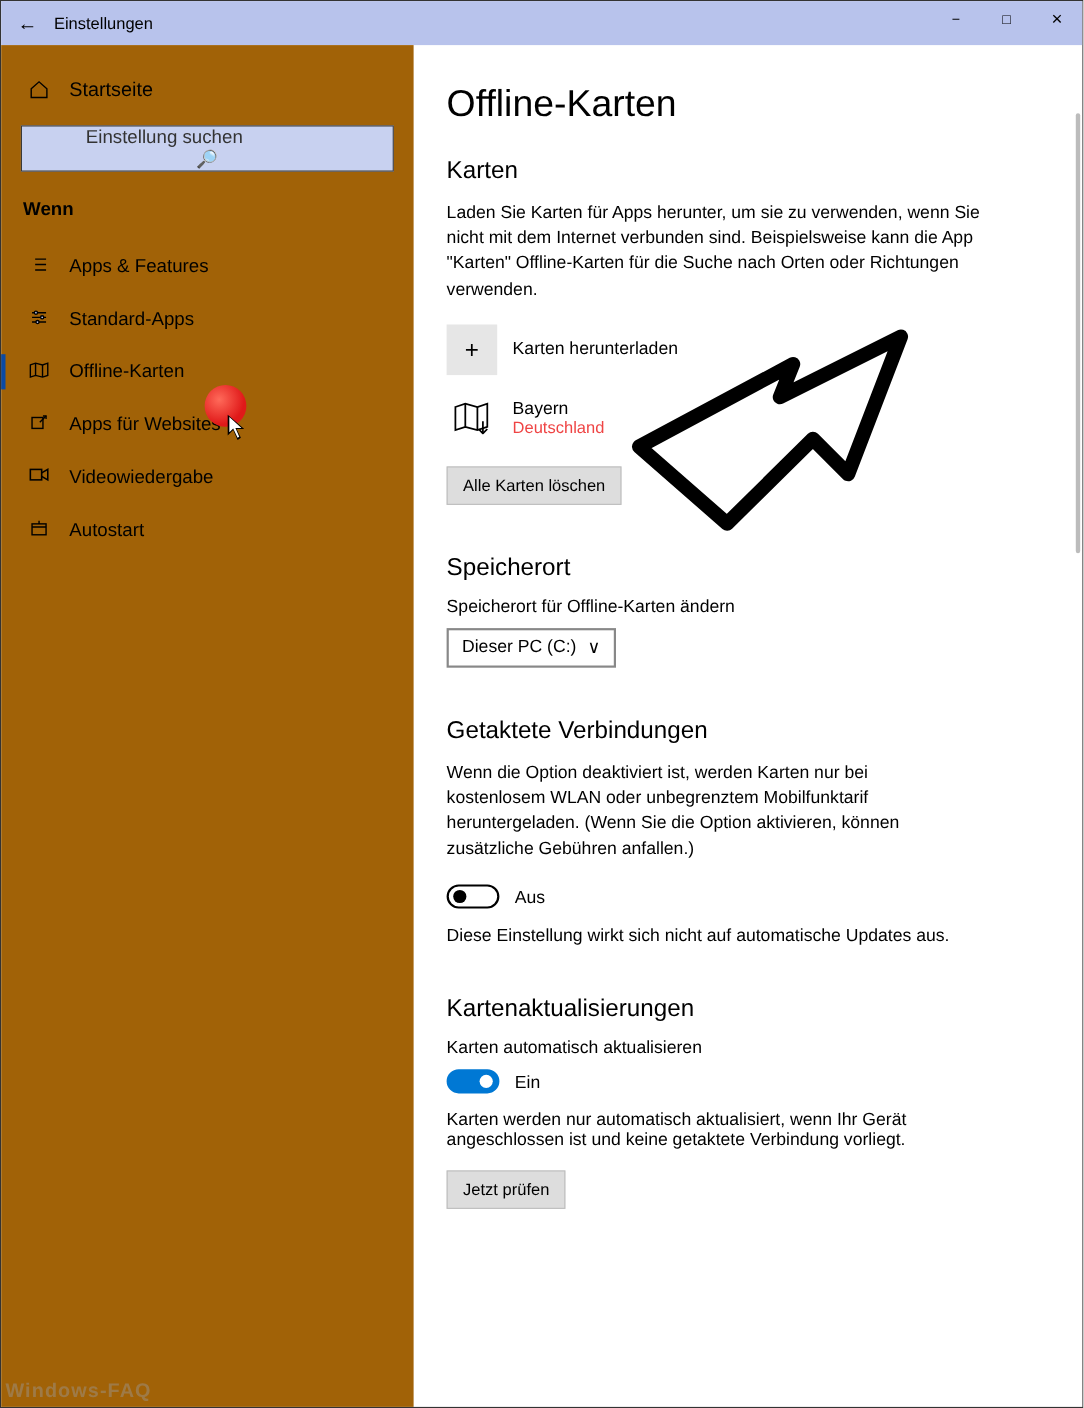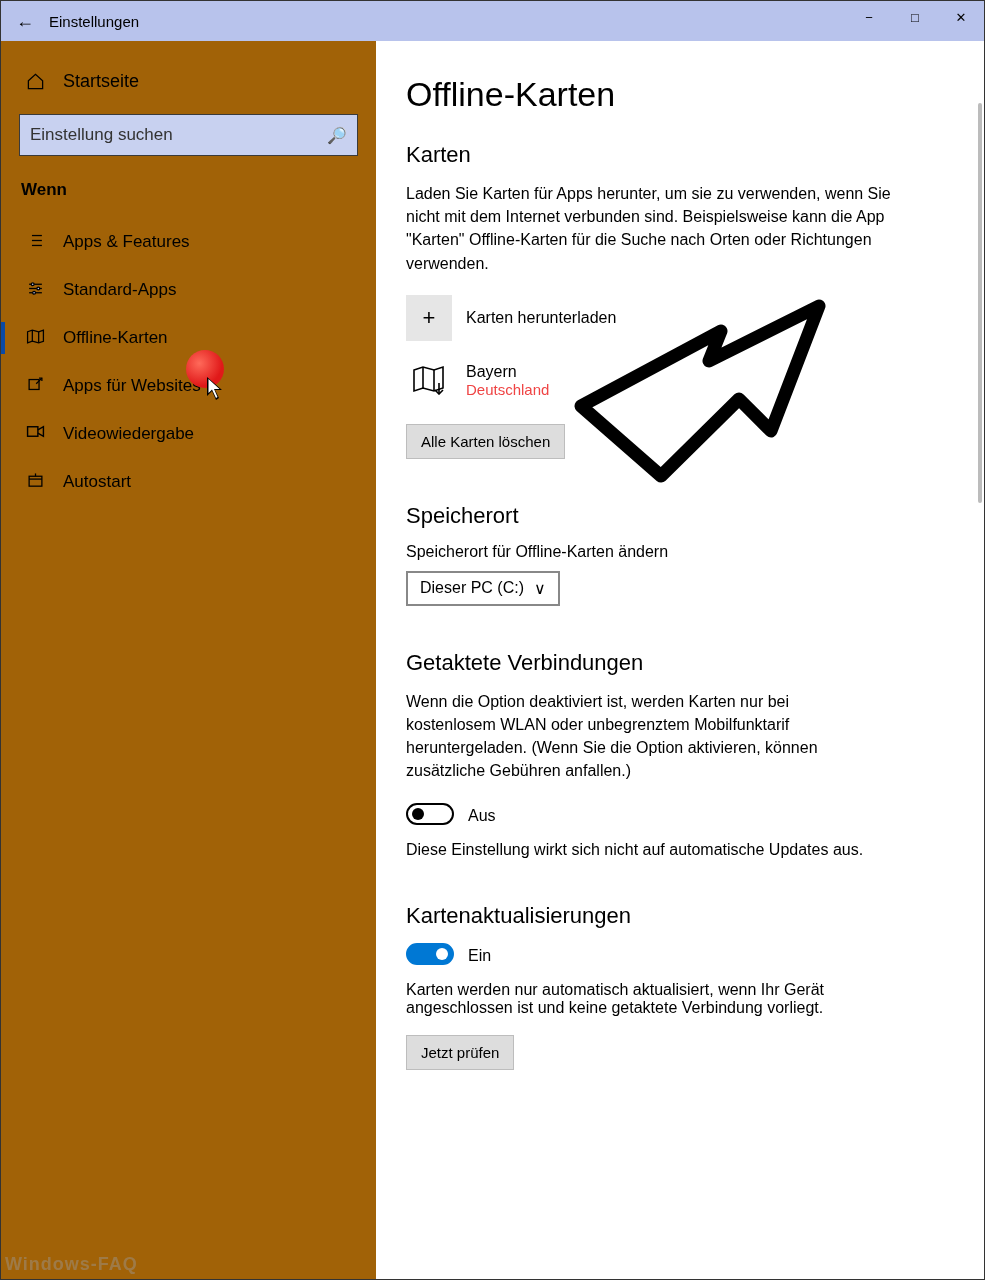--- a/index.html
+++ b/index.html
@@ -8,21 +8,21 @@
   .titlebar { height: 40px; display: flex; align-items: center; background: #b8c3ec; }
   .titlebar .back { width: 48px; text-align: center; font-size: 18px; cursor: pointer; }
   .titlebar .title { font-size: 15px; }
   .win-controls { position: absolute; right: 0; top: 0; display: flex; }
   .win-controls div { width: 46px; height: 32px; display: flex; align-items: center; justify-content: center; font-family: "Segoe UI Symbol", Arial; font-size: 13px; cursor: pointer; }
   .body { display: flex; flex: 1; min-height: 0; }
   .sidebar { width: 375px; background: #a16207; padding-top: 20px; }
   .home { display: flex; align-items: center; gap: 18px; padding: 10px 20px 10px 24px; cursor: pointer; }
   .home .icon { width: 20px; display:flex; justify-content:center; }
   .home span.label { font-size: 18px; }
-  .search { margin: 12px 18px 18px 18px; height: 42px; border: 1px solid #3a3a3a; background: #c8d1f0; display: flex; align-items: center; padding: 0 10px; }
+  .search { margin: 12px 18px 18px 18px; height: 42px; border: 1px solid #3a3a3a; background: #c8d1f0; display: flex; align-items: center; padding: 0 10px; flex-direction: column; }
   .search input { flex: 1; border: none; background: transparent; font-size: 17px; outline: none; color: #333; }
   .search input::placeholder { color: #333; }
   .search .sicon { font-size: 16px; transform: scaleX(-1); }
   .group { font-weight: 600; font-size: 17px; padding: 6px 20px 18px 20px; }
   .navitem { display: flex; align-items: flex-start; gap: 18px; padding: 14px 0 14px 24px; font-size: 17px; cursor: pointer; position: relative; }
   .navitem .icon { width: 20px; display:flex; justify-content:center; font-size:17px; }
   .navitem.selected::before { content:""; position:absolute; left:0; top:8px; bottom:8px; width:4px; background:#0a4aa5; }
   .red-dot { position:absolute; width:38px; height:38px; border-radius:50%; background: radial-gradient(circle at 35% 35%, #ff6a5a, #e01919 65%); left:185px; top:349px; z-index:5; }
   .cursor-small { position:absolute; left:205px; top:375px; z-index:6; }
   .main { flex:1; padding: 34px 40px 30px 30px; overflow:auto; position:relative; }
@@ -192,20 +192,21 @@
           <div class="toggle">
               <div class="knob"></div>
             </div>
           <span>Aus</span>
         </div>
         <p class="note">Diese Einstellung wirkt sich nicht auf automatische Updates aus.</p>
       </div>
 
       <div class="section">
         <h2>Kartenaktualisierungen</h2>
+        <div class="subhead">Karten automatisch aktualisieren</div>
         <div class="toggle-row">
           <div class="toggle on">
               <div class="knob"></div>
             </div>
           <span>Ein</span>
         </div>
         <p class="note">Karten werden nur automatisch aktualisiert, wenn Ihr Gerät angeschlossen ist und keine getaktete Verbindung vorliegt.</p>
         <div style="height:18px"></div>
         <span class="greybtn">Jetzt prüfen</span>
       </div>

